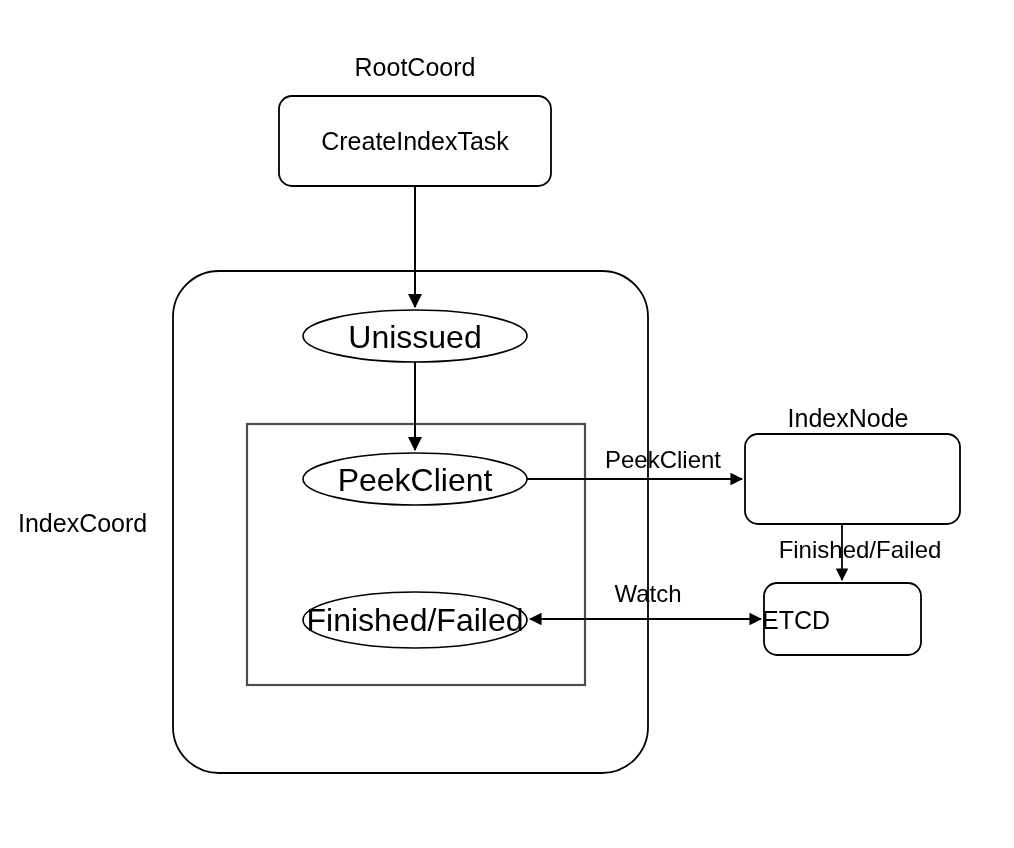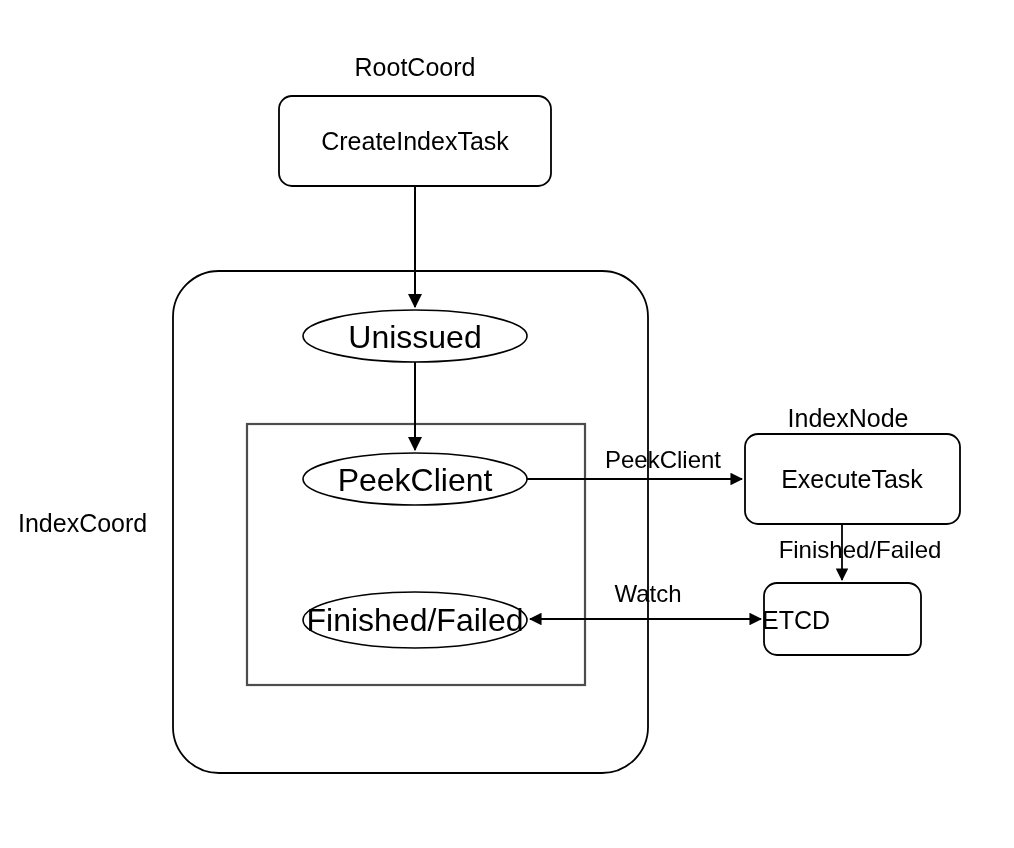--- a/index.html
+++ b/index.html
@@ -87,21 +87,20 @@
 
 
   <div class="lbl group center-x" style="left:848px; top:398px;margin-top:8px;">IndexNode</div>
 
   <div class="lbl state center-xy" style="left:415px; top:337px;">Unissued</div>
 
   <div class="lbl state center-xy" style="left:415px; top:480px;">PeekClient</div>
 
   <div class="lbl state center-xy" style="left:415px; top:620px;">Finished/Failed</div>
 
-  <div class="lbl node center-xy" style="left:852px; top:479px;">ExecuteTask</div>
 
   <div class="lbl node center-xy" style="left:796px; top:620px;">ETCD</div>
 
   <div class="lbl edge center-x" style="left:648px; top:448px;margin-left:15px;">PeekClient</div>
 
   <div class="lbl edge center-x" style="left:860px; top:538px;">Finished/Failed</div>
 
   <div class="lbl edge center-x" style="left:648px; top:582px;">Watch</div>
 
 </div>

